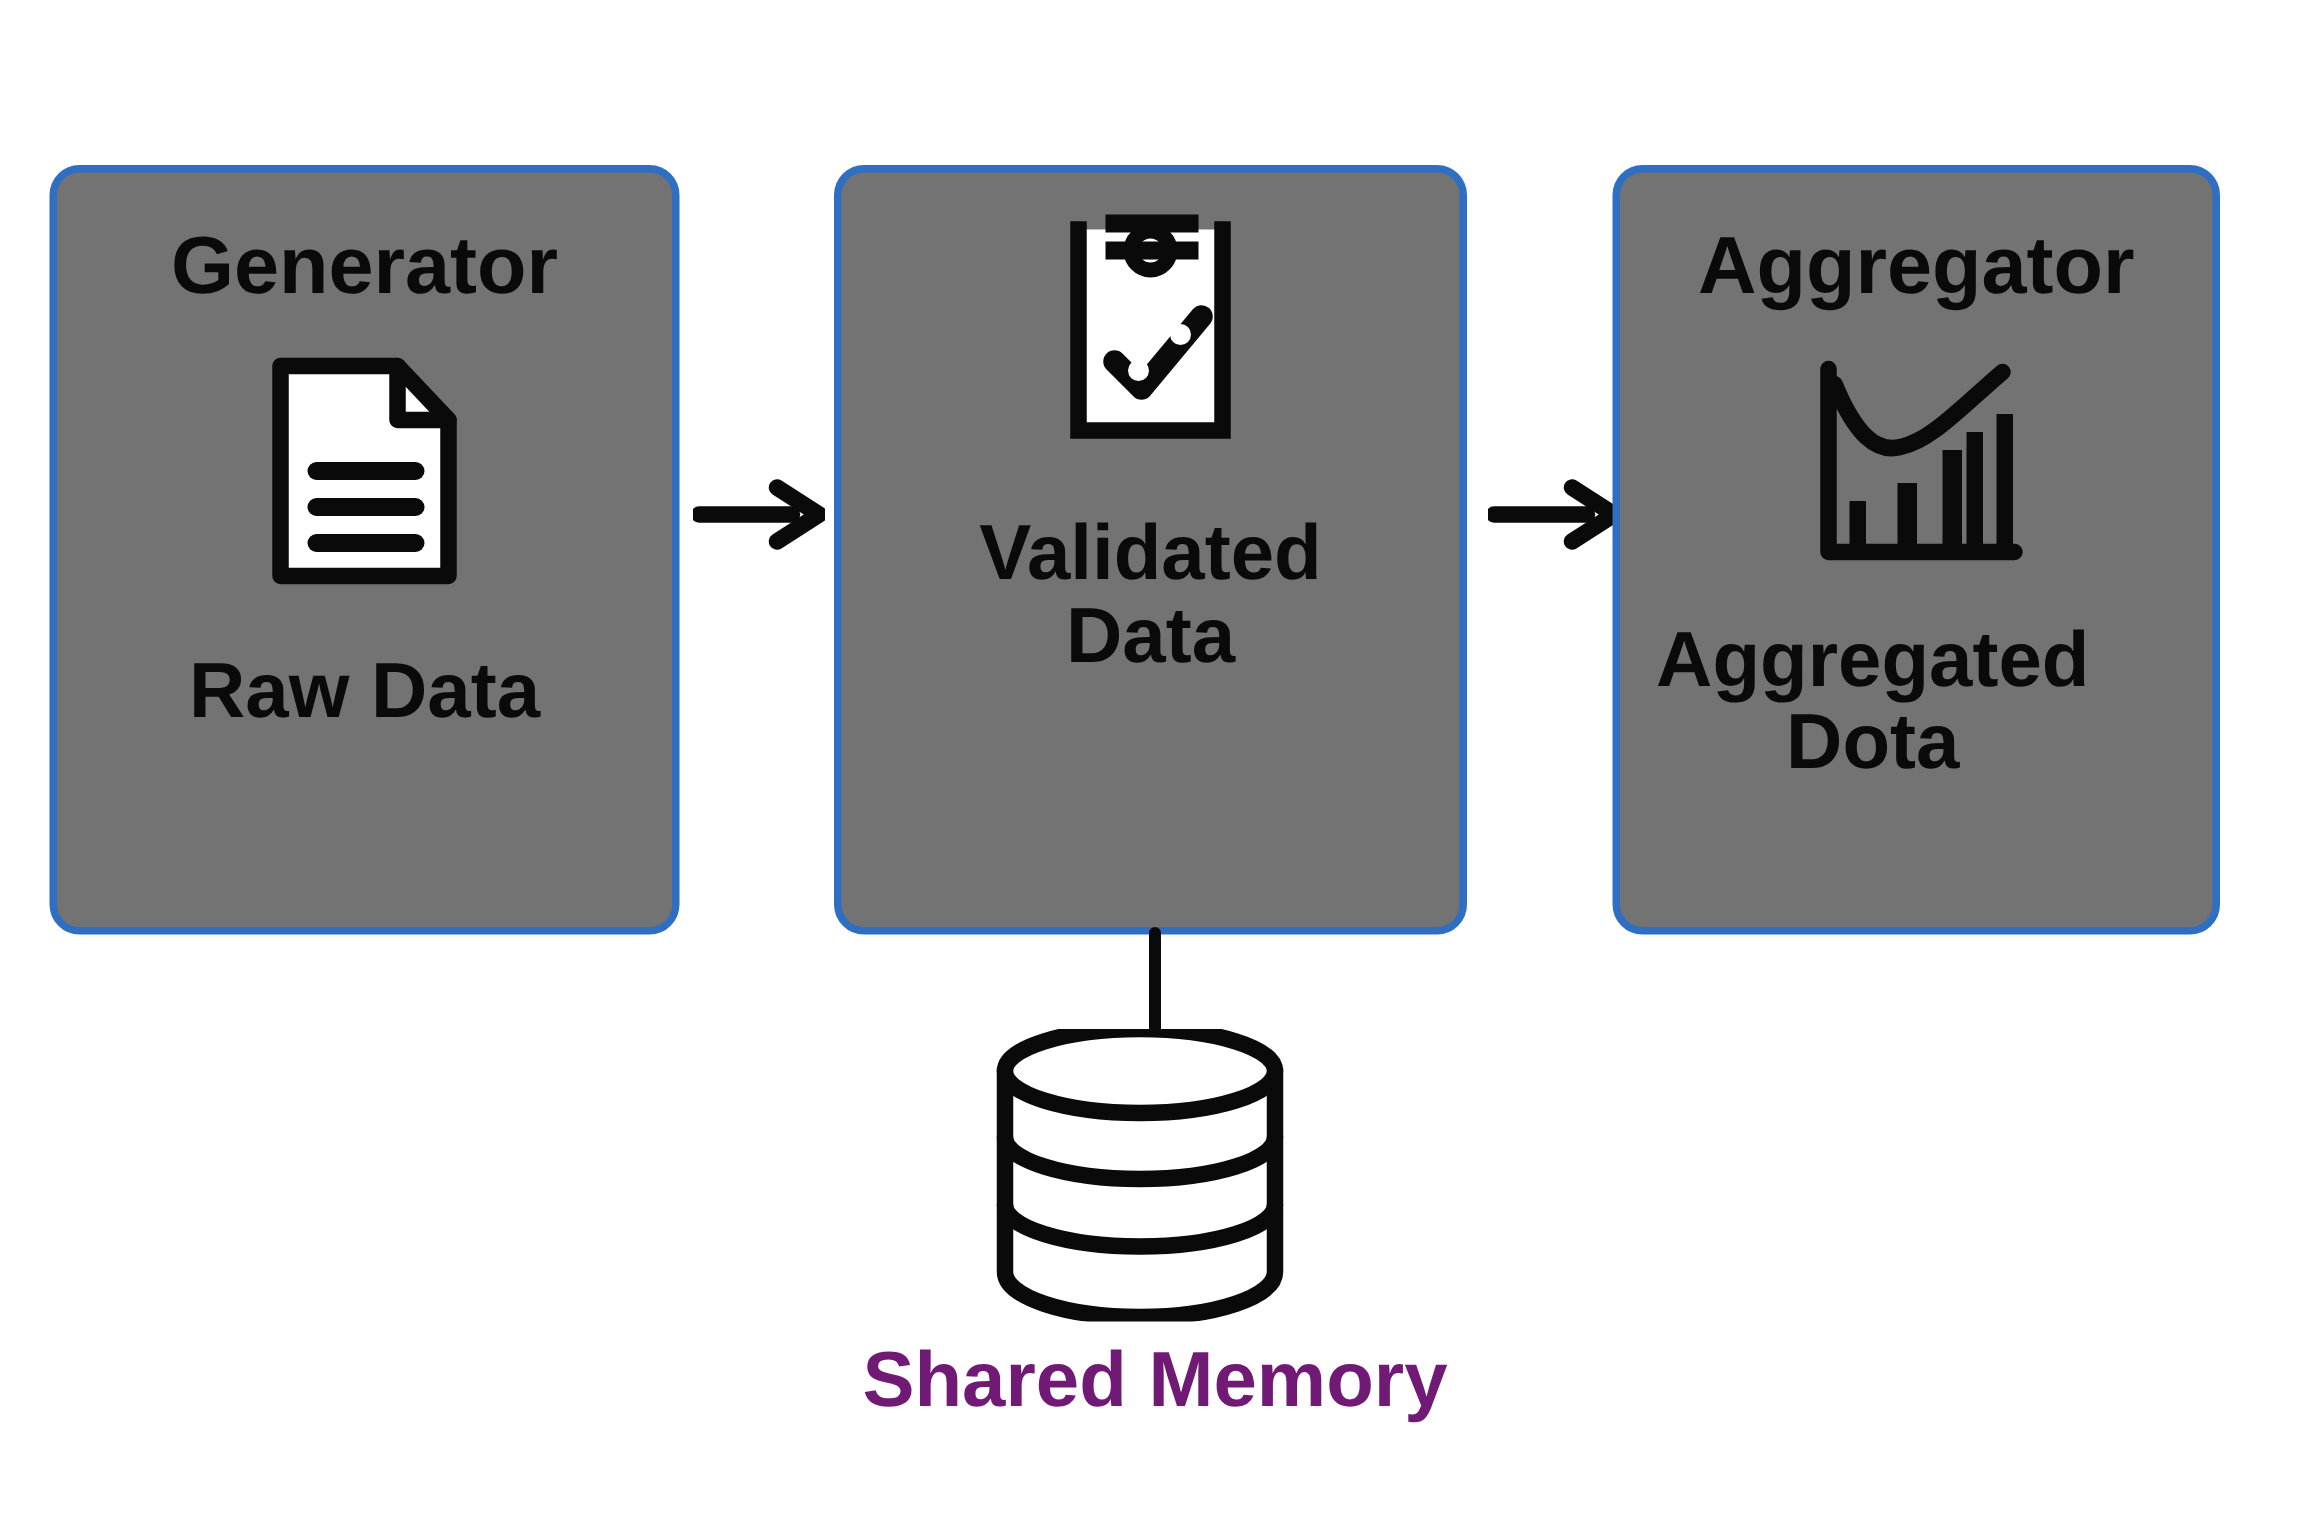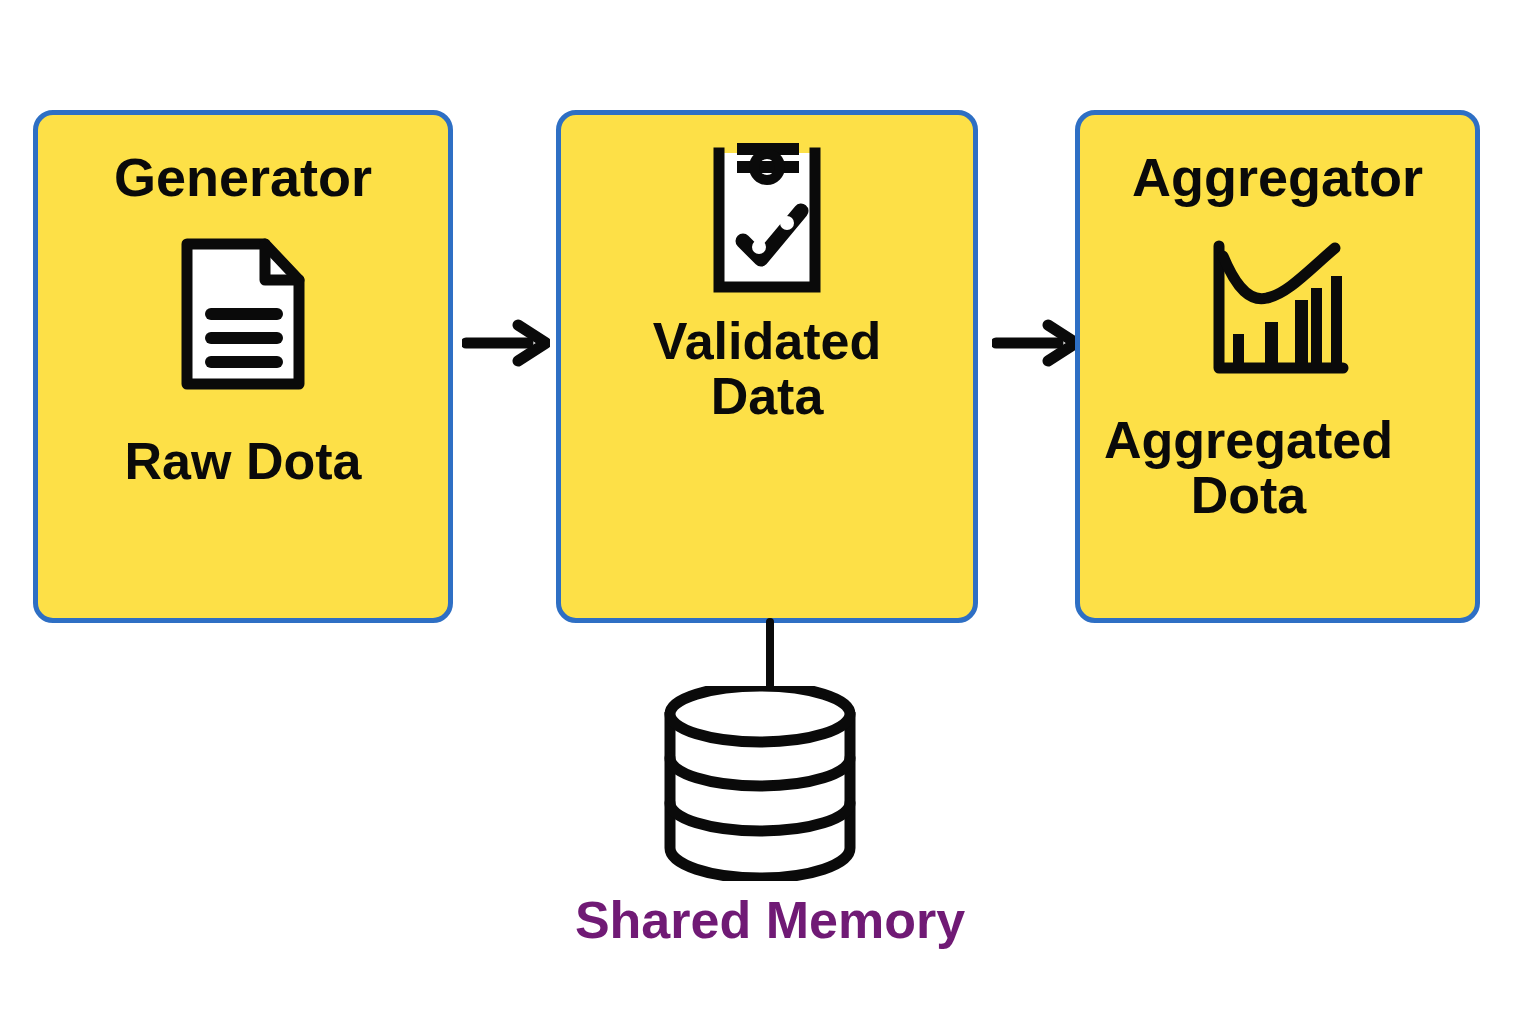--- a/index.html
+++ b/index.html
@@ -18,21 +18,21 @@
     position: relative;
     width: 1536px;
     height: 1024px;
     background: #ffffff;
   }
 
   
   .stage-box {
     position: absolute;
     box-sizing: border-box;
-    background: #fde047;
+    background: #737373;
     border: 5px solid #2E6FC4;
     border-radius: 20px;
     display: flex;
     flex-direction: column;
     align-items: center;
   }
   .stage-title {
     font-size: 54px;
     font-weight: bold;
     color: #0a0a0a;
@@ -59,21 +59,21 @@
 
   #box-generator  .stage-title   { margin-top: 34px; }
   #box-validator  .stage-title   { margin-top: 34px; }
   #box-aggregator .stage-title   { margin-top: 34px; }
 
   #box-generator  .stage-icon    { margin-top: 28px; }
   #box-validator  .stage-icon    { margin-top: 22px; }
   #box-aggregator .stage-icon    { margin-top: 32px; }
 
   #box-generator  .stage-caption { margin-top: 40px; }
-  #box-validator  .stage-caption { margin-top: 12px; }
+  #box-validator  .stage-caption { margin-top: 40px; }
   #box-aggregator .stage-caption { margin-top: 30px; }
 
   
   #box-aggregator .stage-caption {
     width: 520px;
     margin-left: -58px;
   }
 
   
   .flow-arrow {
@@ -121,21 +121,21 @@
     <div class="stage-title">Generator</div>
 
     <svg class="stage-icon" width="140" height="160" viewBox="0 0 140 160">
       <path d="M14 10 L92 10 L126 46 L126 150 L14 150 Z" fill="#ffffff" stroke="#0a0a0a" stroke-width="11" stroke-linejoin="round"></path>
       <path d="M92 10 L92 46 L126 46" fill="none" stroke="#0a0a0a" stroke-width="11" stroke-linejoin="round" stroke-linecap="round"></path>
       <line x1="38" y1="80" x2="104" y2="80" stroke="#0a0a0a" stroke-width="12" stroke-linecap="round"></line>
       <line x1="38" y1="104" x2="104" y2="104" stroke="#0a0a0a" stroke-width="12" stroke-linecap="round"></line>
       <line x1="38" y1="128" x2="104" y2="128" stroke="#0a0a0a" stroke-width="12" stroke-linecap="round"></line>
     </svg>
 
-    <div class="stage-caption">Raw Dota</div>
+    <div class="stage-caption">Raw Data</div>
   </div>
 
   <svg class="flow-arrow" id="arrow-1" width="88" height="60" viewBox="0 0 88 60">
     <line x1="4" y1="30" x2="66" y2="30" stroke="#0a0a0a" stroke-width="11" stroke-linecap="round"></line>
     <path d="M56 12 L84 30 L56 48" fill="none" stroke="#0a0a0a" stroke-width="11" stroke-linecap="round" stroke-linejoin="round"></path>
   </svg>
 
   <div class="stage-box" id="box-validator">
 
     <svg class="stage-icon" width="140" height="165" viewBox="0 0 140 165">

